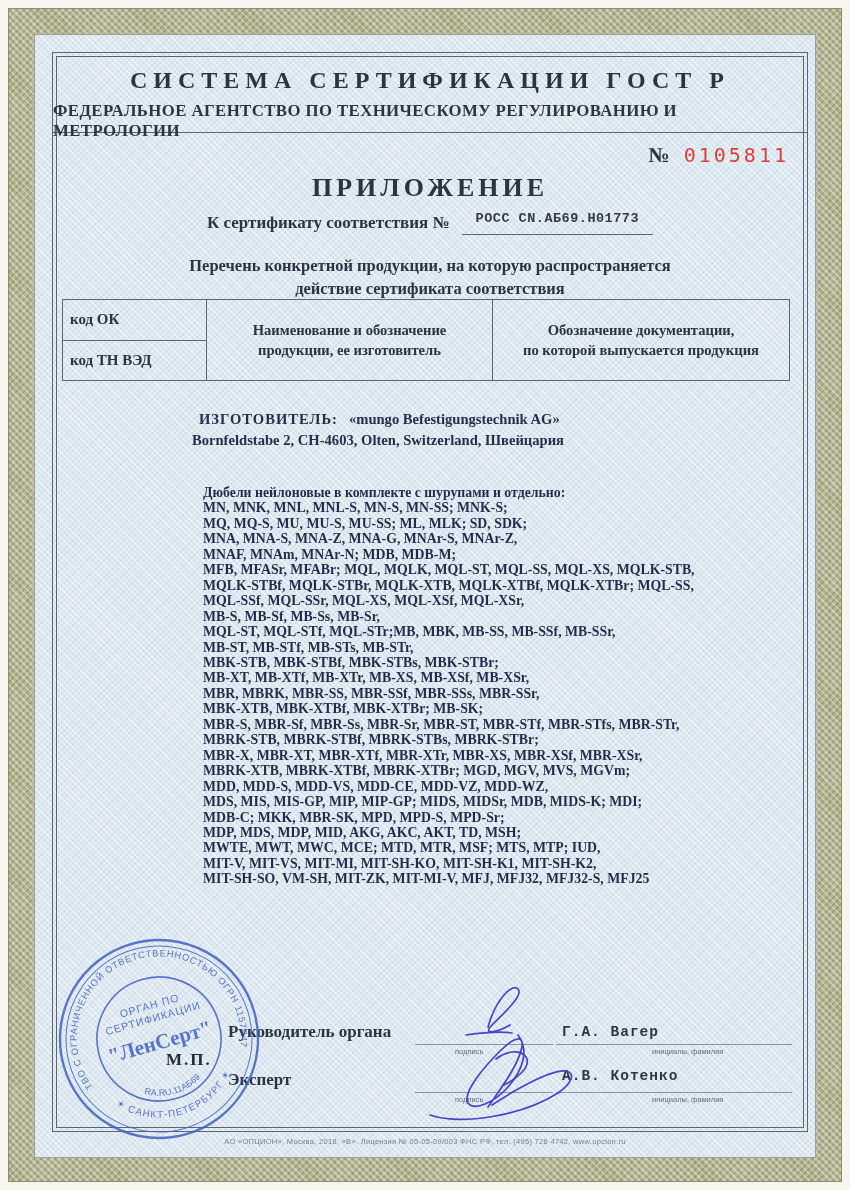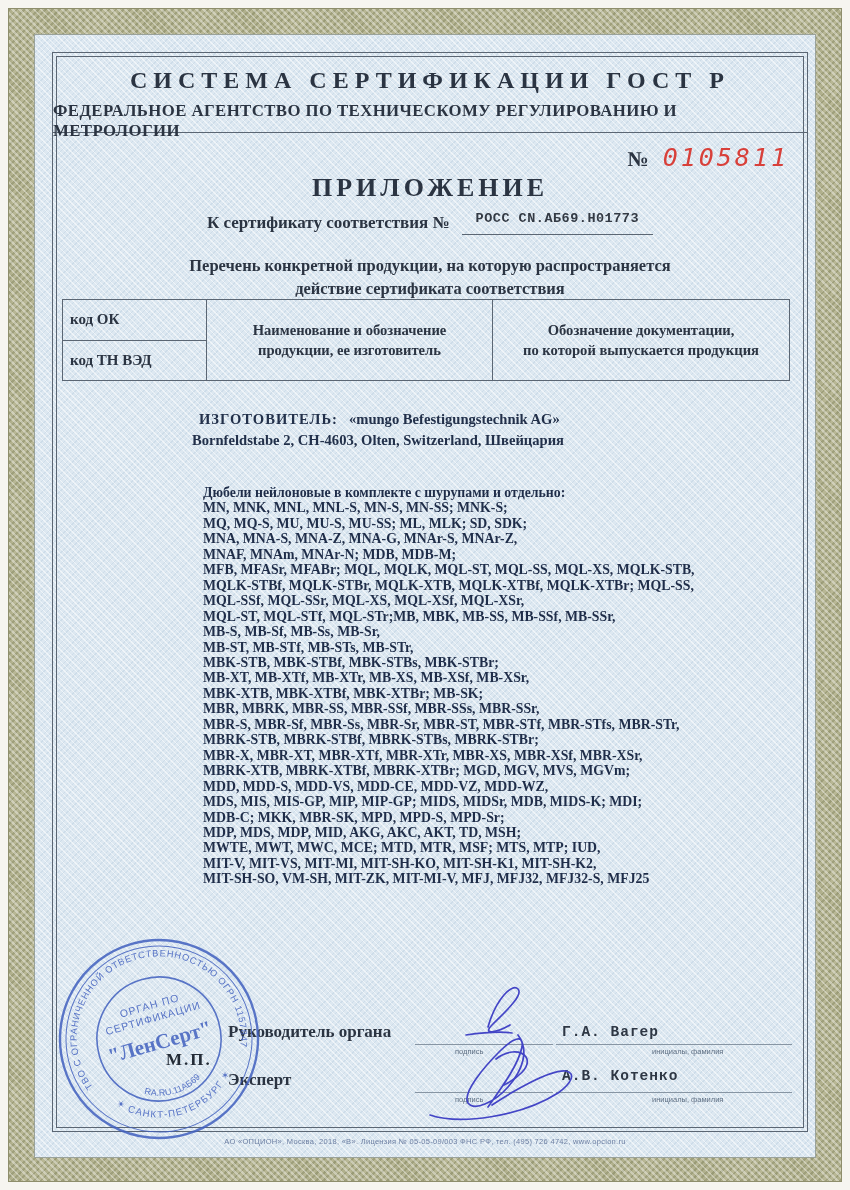--- a/index.html
+++ b/index.html
@@ -23,21 +23,21 @@
   .frame::before{content:"";position:absolute;inset:3px;border:1px solid #5b6673;pointer-events:none;}
 
   .hdr{position:absolute;left:0;top:0;width:100%;height:79px;border-bottom:1.5px solid #5b6673;}
   .hdr-title{position:absolute;top:14px;width:100%;text-align:center;font-size:24px;font-weight:bold;
     letter-spacing:6px;color:#2b3442;}
   .hdr-sub{position:absolute;top:48px;width:100%;text-align:left;font-size:16.8px;font-weight:bold;
     letter-spacing:.4px;color:#2b3442;}
 
   .numrow{position:absolute;top:90px;right:18px;display:flex;align-items:baseline;gap:14px;}
   .num-sign{font-size:21px;font-weight:bold;color:#2b3442;}
-  .num-red{font-family:"DejaVu Sans Mono", monospace;font-size:25px;letter-spacing:3px;color:#d8403a;font-style:italic;}
+  .num-red{font-family:"DejaVu Sans Mono", monospace;font-size:20px;letter-spacing:3px;color:#d8403a;}
 
   .apx-title{position:absolute;top:120px;width:100%;text-align:center;font-size:26px;font-weight:bold;
     letter-spacing:4px;color:#2b3442;}
 
   .cert-line{position:absolute;top:158px;width:100%;display:flex;justify-content:center;
     align-items:flex-end;gap:12px;}
   .cert-label{font-size:17px;font-weight:bold;color:#2b3442;padding-bottom:2px;}
   .cert-value{font-family:"Liberation Mono", monospace;font-size:13.5px;font-weight:bold;color:#333a44;
     border-bottom:1.2px solid #5b6673;padding:0 14px 8px 14px;letter-spacing:.5px;text-align:right;}
 
@@ -133,27 +133,27 @@
     <div class="products">
       <div>Дюбели нейлоновые в комплекте с шурупами и отдельно:</div>
       <div>
           <div>MN, MNK, MNL, MNL-S, MN-S, MN-SS; MNK-S;</div>
           <div>MQ, MQ-S, MU, MU-S, MU-SS; ML, MLK; SD, SDK;</div>
           <div>MNA, MNA-S, MNA-Z, MNA-G, MNAr-S, MNAr-Z,</div>
           <div>MNAF, MNAm, MNAr-N; MDB, MDB-M;</div>
           <div>MFB, MFASr, MFABr; MQL, MQLK, MQL-ST, MQL-SS, MQL-XS, MQLK-STB,</div>
           <div>MQLK-STBf, MQLK-STBr, MQLK-XTB, MQLK-XTBf, MQLK-XTBr; MQL-SS,</div>
           <div>MQL-SSf, MQL-SSr, MQL-XS, MQL-XSf, MQL-XSr,</div>
+          <div>MB-S, MB-Sf, MB-Ss, MB-Sr,</div>
           <div>MQL-ST, MQL-STf, MQL-STr;MB, MBK, MB-SS, MB-SSf, MB-SSr,</div>
-          <div>MB-S, MB-Sf, MB-Ss, MB-Sr,</div>
           <div>MB-ST, MB-STf, MB-STs,  MB-STr,</div>
           <div>MBK-STB, MBK-STBf, MBK-STBs, MBK-STBr;</div>
           <div>MB-XT, MB-XTf, MB-XTr, MB-XS, MB-XSf, MB-XSr,</div>
+          <div>MBR, MBRK, MBR-SS, MBR-SSf, MBR-SSs, MBR-SSr,</div>
           <div>MBK-XTB, MBK-XTBf, MBK-XTBr; MB-SK;</div>
-          <div>MBR, MBRK, MBR-SS, MBR-SSf, MBR-SSs, MBR-SSr,</div>
           <div>MBR-S, MBR-Sf, MBR-Ss, MBR-Sr, MBR-ST, MBR-STf, MBR-STfs, MBR-STr,</div>
           <div>MBRK-STB, MBRK-STBf, MBRK-STBs, MBRK-STBr;</div>
           <div>MBR-X, MBR-XT, MBR-XTf, MBR-XTr, MBR-XS,  MBR-XSf, MBR-XSr,</div>
           <div>MBRK-XTB, MBRK-XTBf, MBRK-XTBr; MGD, MGV, MVS, MGVm;</div>
           <div>MDD, MDD-S, MDD-VS, MDD-CE, MDD-VZ, MDD-WZ,</div>
           <div>MDS, MIS, MIS-GP, MIP, MIP-GP; MIDS, MIDSr, MDB, MIDS-K; MDI;</div>
           <div>MDB-C; MKK, MBR-SK, MPD, MPD-S, MPD-Sr;</div>
           <div>MDP, MDS, MDP, MID, AKG, AKC, AKT, TD, MSH;</div>
           <div>MWTE, MWT, MWC, MCE; MTD, MTR, MSF; MTS, MTP; IUD,</div>
           <div>MIT-V,  MIT-VS, MIT-MI, MIT-SH-KO, MIT-SH-K1, MIT-SH-K2,</div>

